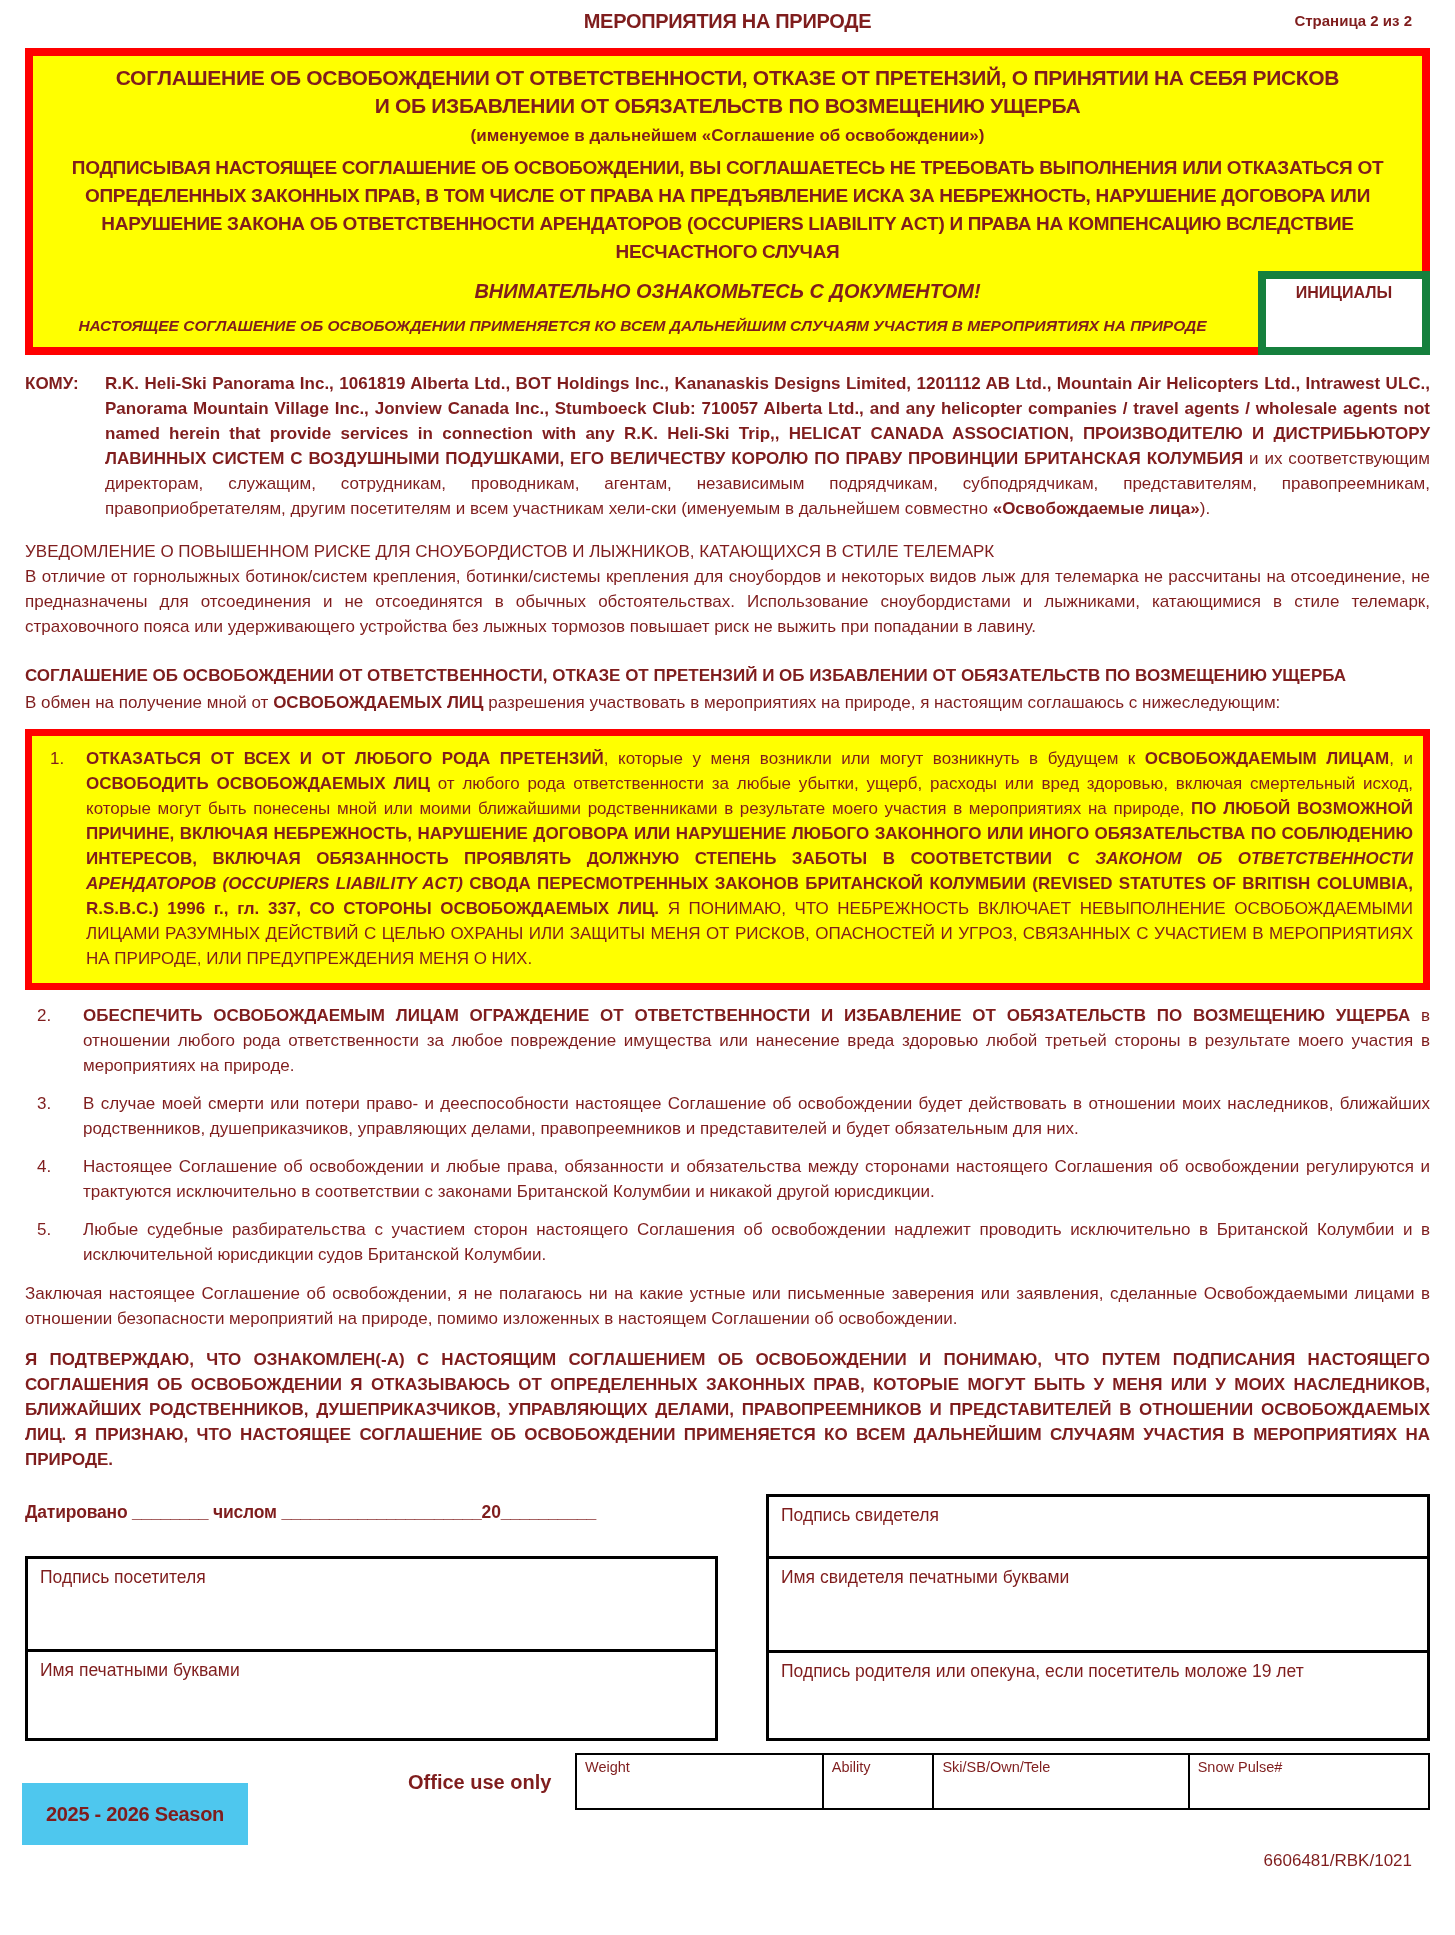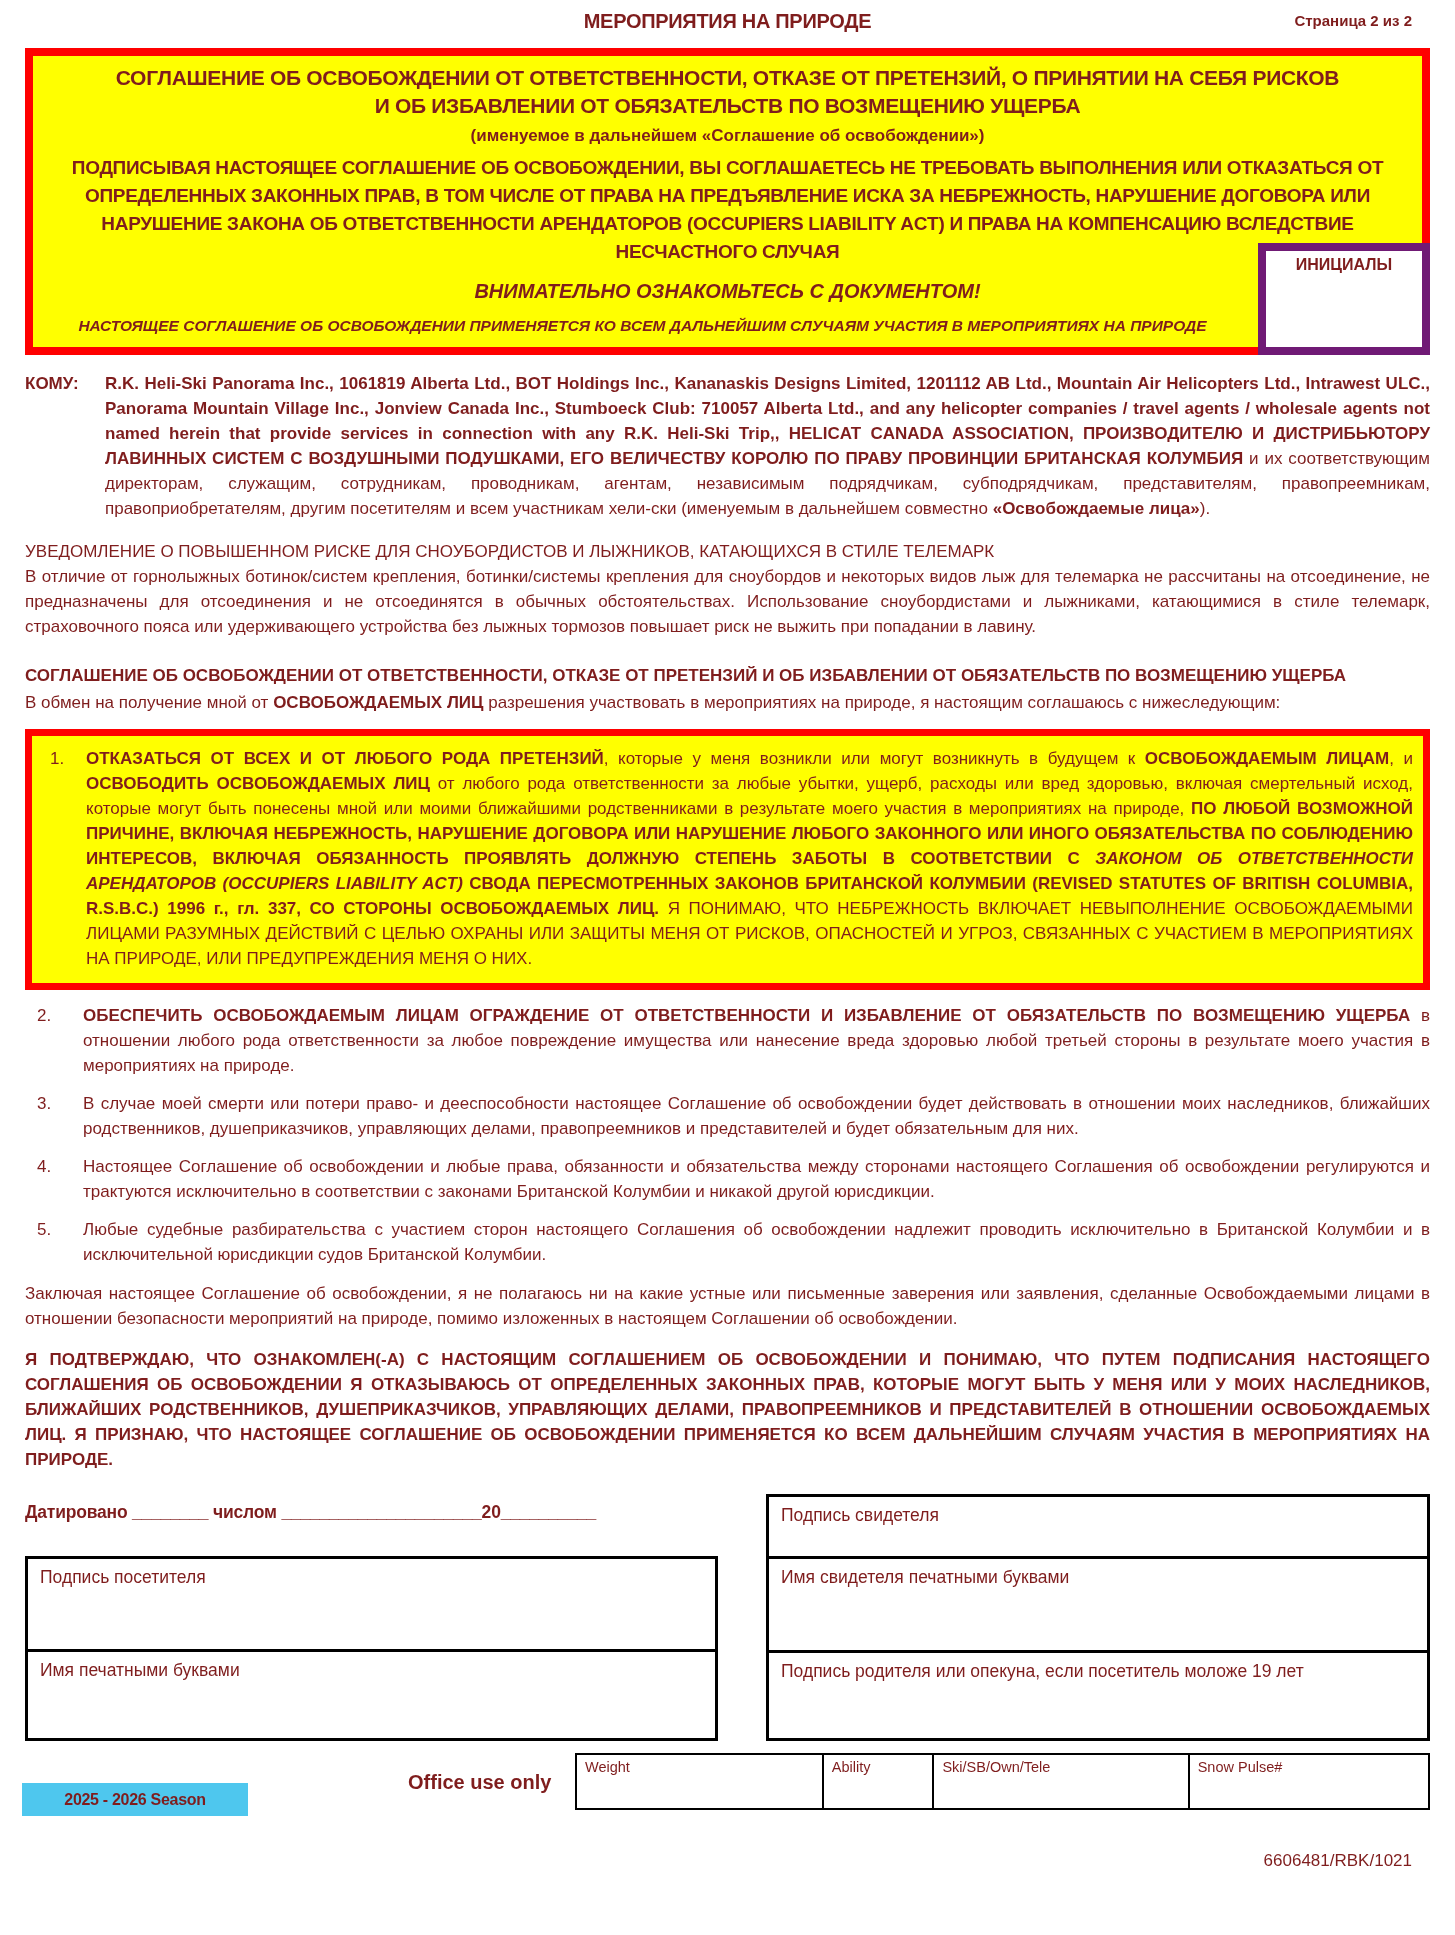--- a/index.html
+++ b/index.html
@@ -20,22 +20,22 @@
     position:relative; margin-top:6px; background:#ffff00;
     border:8px solid #ff0000; text-align:center; font-weight:bold;
     padding:8px 20px 10px 20px;
   }
   .banner-title { font-size:21px; line-height:28px; letter-spacing:-0.3px; padding:0 60px; }
   .banner-subtitle { font-size:17px; line-height:24px; margin-top:4px; }
   .banner-body { font-size:19px; line-height:28px; margin-top:6px; letter-spacing:-0.3px; }
   .banner-warning { font-size:20px; line-height:26px; margin-top:12px; font-style:italic; }
   .banner-applies { font-size:15.5px; line-height:23px; margin-top:10px; font-style:italic; padding-right:170px; }
   .initials-box {
-    position:absolute; right:-8px; bottom:-8px; width:172px; height:112px;
-    background:#ffffff; border:8px solid #701a75;
+    position:absolute; right:-8px; bottom:-8px; width:172px; height:84px;
+    background:#ffffff; border:8px solid #15803d;
   }
   .initials-label { font-size:16px; font-weight:bold; text-align:center; padding-top:5px; font-style:normal; }
 
   
   .txt { font-size:17px; line-height:25px; }
   .jst { text-align:justify; }
   .b { font-weight:bold; }
   .bi { font-weight:bold; font-style:italic; }
 
   .to-section { display:flex; margin-top:16px; }
@@ -74,23 +74,23 @@
   .bottom-area { position:relative; height:142px; }
   .office-label { position:absolute; left:383px; top:30px; font-size:20px; font-weight:bold; }
   .office-table {
     position:absolute; left:550px; right:0; top:12px; height:57px;
     display:grid; grid-template-columns:29% 13% 30% 28%;
     border:2px solid #000;
   }
   .office-cell { border-right:2px solid #000; padding:4px 8px; font-size:14.5px; }
   .office-cell:last-child { border-right:none; }
   .season-badge {
-    position:absolute; left:-3px; top:42px; width:226px; height:33px;
+    position:absolute; left:-3px; top:42px; width:226px; height:62px;
     background:#4ec7ee; display:flex; align-items:center; justify-content:center;
-    font-size:16px; font-weight:bold; letter-spacing:-0.3px;
+    font-size:20px; font-weight:bold; letter-spacing:-0.3px;
   }
   .doc-code { position:absolute; right:18px; top:110px; font-size:17px; }
 </style>
 </head>
 <body>
 
 <div class="page">
 
   <div class="doc-header">
     <div class="doc-title">МЕРОПРИЯТИЯ НА ПРИРОДЕ</div>

